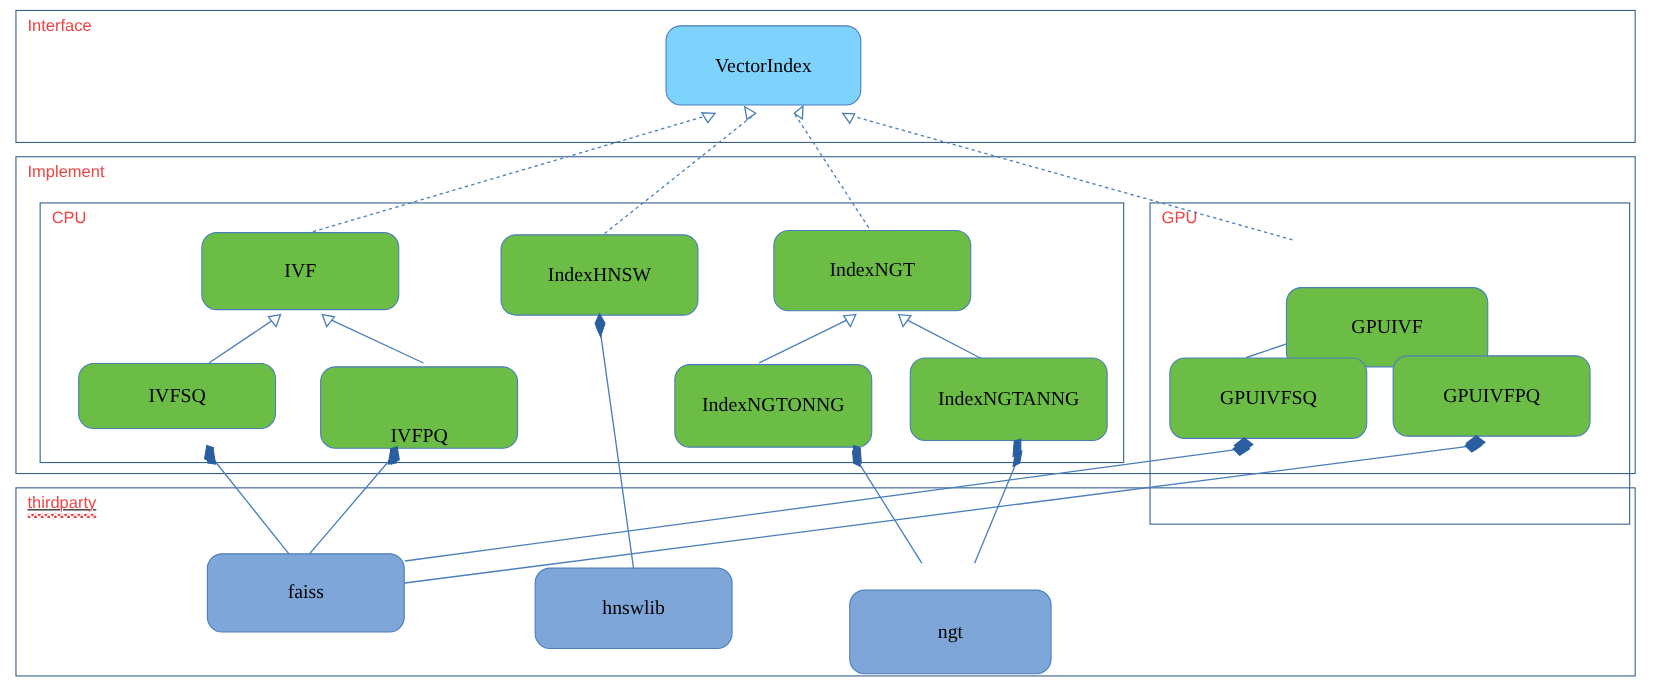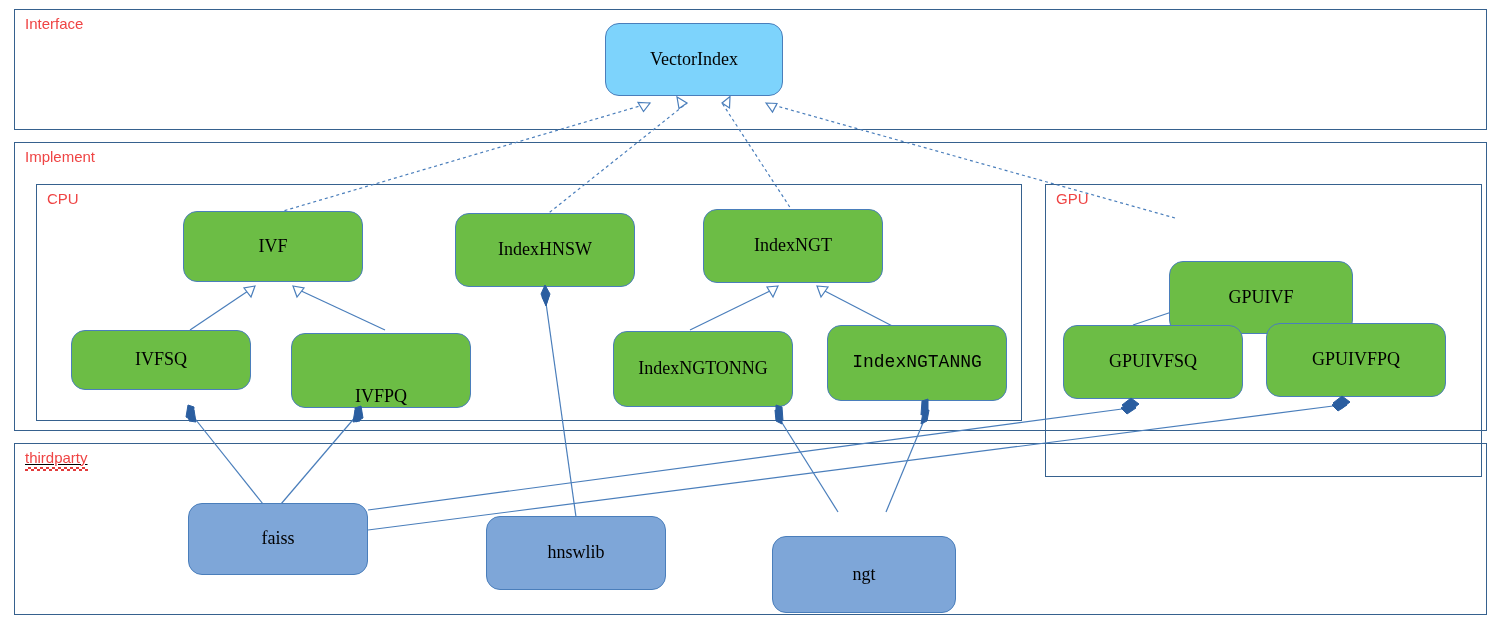--- a/index.html
+++ b/index.html
@@ -238,21 +238,21 @@
   </div>
 
   <div class="node green" style="left:291px; top:333px; width:180px; height:75px;align-items:flex-end;">
     <span>IVFPQ</span>
   </div>
 
   <div class="node green" style="left:613px; top:331px; width:180px; height:76px;justify-content:center;">
     <span>IndexNGTONNG</span>
   </div>
 
-  <div class="node green" style="left:827px; top:325px; width:180px; height:76px;font-family:Liberation Mono, monospace;">
+  <div class="node green" style="left:827px; top:325px; width:180px; height:76px;">
     <span>IndexNGTANNG</span>
   </div>
 
   <div class="node green" style="left:1169px; top:213px; width:184px; height:73px;margin-top:48px;">
     <span>GPUIVF</span>
   </div>
 
   <div class="node green" style="left:1063px; top:325px; width:180px; height:74px;">
     <span>GPUIVFSQ</span>
   </div>

